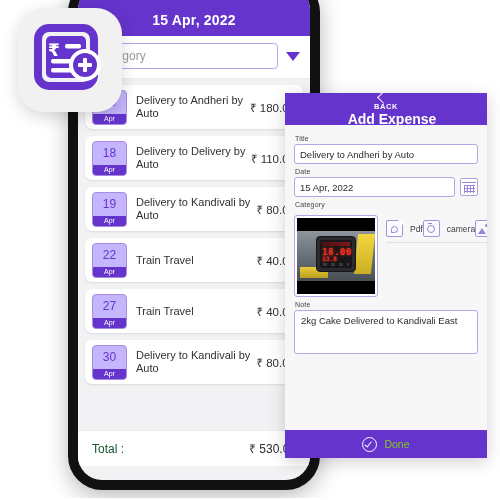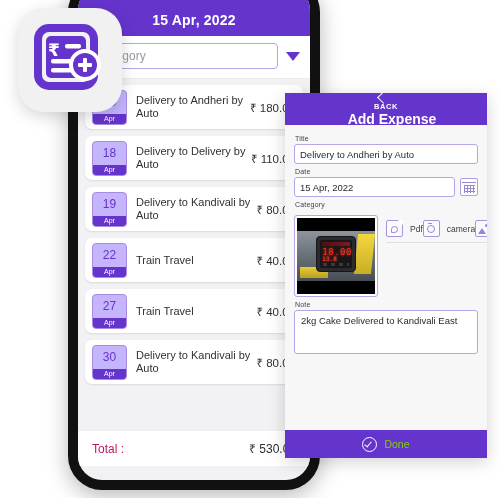--- a/index.html
+++ b/index.html
@@ -165,21 +165,21 @@
     bottom: 14px;
     height: 36px;
     background: #ffffff;
     display: flex;
     align-items: center;
     justify-content: space-between;
     padding: 0 14px;
     box-sizing: border-box;
     border-top: 1px solid #ededf0;
   }
-  .total-label { font-size: 12px; color: #be185d; }
+  .total-label { font-size: 12px; color: #14532d; }
   .total-value { font-size: 12px; color: #2c2c32; }
 
   
   .app-icon {
     position: absolute;
     left: 18px;
     top: 8px;
     width: 104px;
     height: 104px;
     background: #f1f1f1;
@@ -366,21 +366,21 @@
     height: 16%;
     background: linear-gradient(90deg,#4d0f10,#7d1b1d);
   }
   .meter-digits {
     position: absolute;
     left: 8%;
     top: 26%;
     color: #ff2b1e;
     font-family: "DejaVu Sans Mono", monospace;
     font-size: 9px;
-    font-weight: normal;
+    font-weight: bold;
     letter-spacing: 0.5px;
     text-shadow: 0 0 3px #ff3a2a;
   }
   .meter-digits2 {
     position: absolute;
     left: 8%;
     top: 54%;
     color: #ff2b1e;
     font-family: "DejaVu Sans Mono", monospace;
     font-size: 6px;

